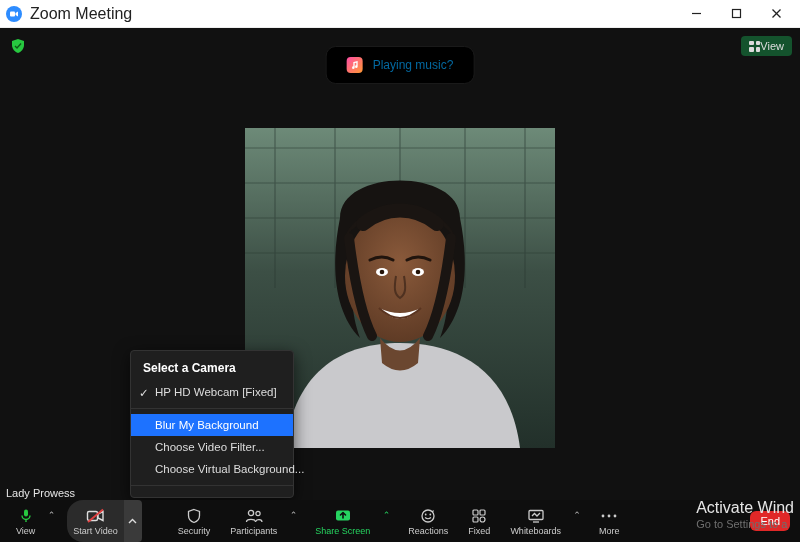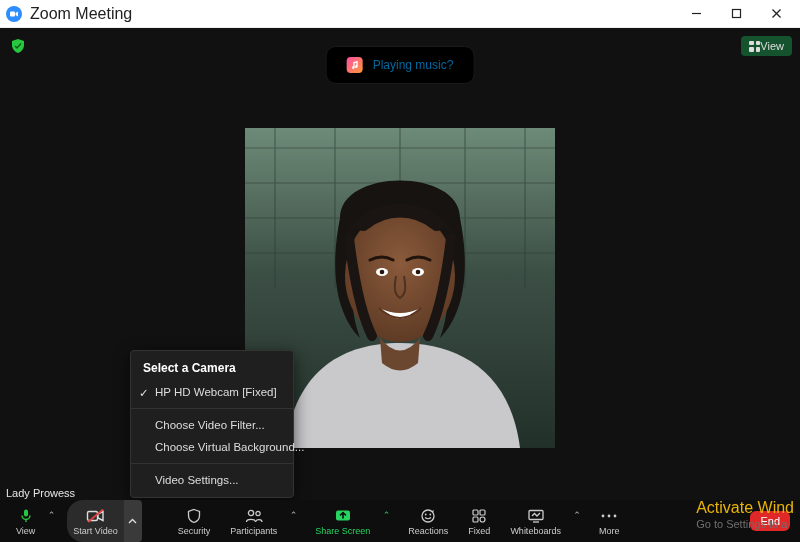--- a/index.html
+++ b/index.html
@@ -47,21 +47,21 @@
 
   
   .ctx { position:absolute; left:130px; bottom:44px; width:164px; background:#1f1f1f; border:1px solid #333; border-radius:4px; padding:6px 0; color:#ddd; font-size:11.5px; box-shadow:0 4px 16px rgba(0,0,0,0.6); }
   .ctx .hdr { padding:4px 12px 6px; font-weight:600; font-size:12px; color:#fff;}
   .ctx .row { padding:5px 12px 5px 24px; position:relative; white-space:nowrap;}
   .ctx .row.sel { background:#1d72ff; color:#fff; }
   .ctx .row .chk { position:absolute; left:8px; top:5px; }
   .ctx .sep { height:1px; background:#333; margin:5px 0; }
 
   .watermark { position:absolute; right:6px; bottom:10px; color:#6f6f6f; font-size:11px; text-align:left; line-height:1.25; pointer-events:none;}
-  .watermark .big { font-size:16px; color:#eab308;}
+  .watermark .big { font-size:16px; color:#e5e5e5;}
 </style>
 </head>
 <body>
 
 <div class="window">
 
   <div class="titlebar">
     <div class="app-icon">
       <svg viewBox="0 0 10 10">
           <rect x="1" y="2.5" width="5" height="5" rx="1" fill="#fff"></rect>
@@ -170,24 +170,24 @@
 
     <div class="participant-name">Lady Prowess</div>
 
     <div class="ctx">
       <div class="hdr">Select a Camera</div>
       <div class="row">
         <span class="chk">✓</span>
         <span>HP HD Webcam [Fixed]</span>
       </div>
       <div class="sep"></div>
+      <div class="row sel">Blur My Background</div>
       <div class="row">Choose Video Filter...</div>
       <div class="row">Choose Virtual Background...</div>
       <div class="sep"></div>
-      <div class="row">Video Settings...</div>
     </div>
 
     <div class="toolbar">
       <div class="tb-item">
         <div class="ico">
           <svg width="16" height="16" viewBox="0 0 16 16">
               <rect x="6" y="1.5" width="4" height="7" rx="2" fill="#27c840"></rect>
               <path d="M4 7.5 A4 4 0 0 0 12 7.5 M8 11.5 V14" stroke="#27c840" stroke-width="1.4" fill="none"></path>
             </svg>
         </div>

